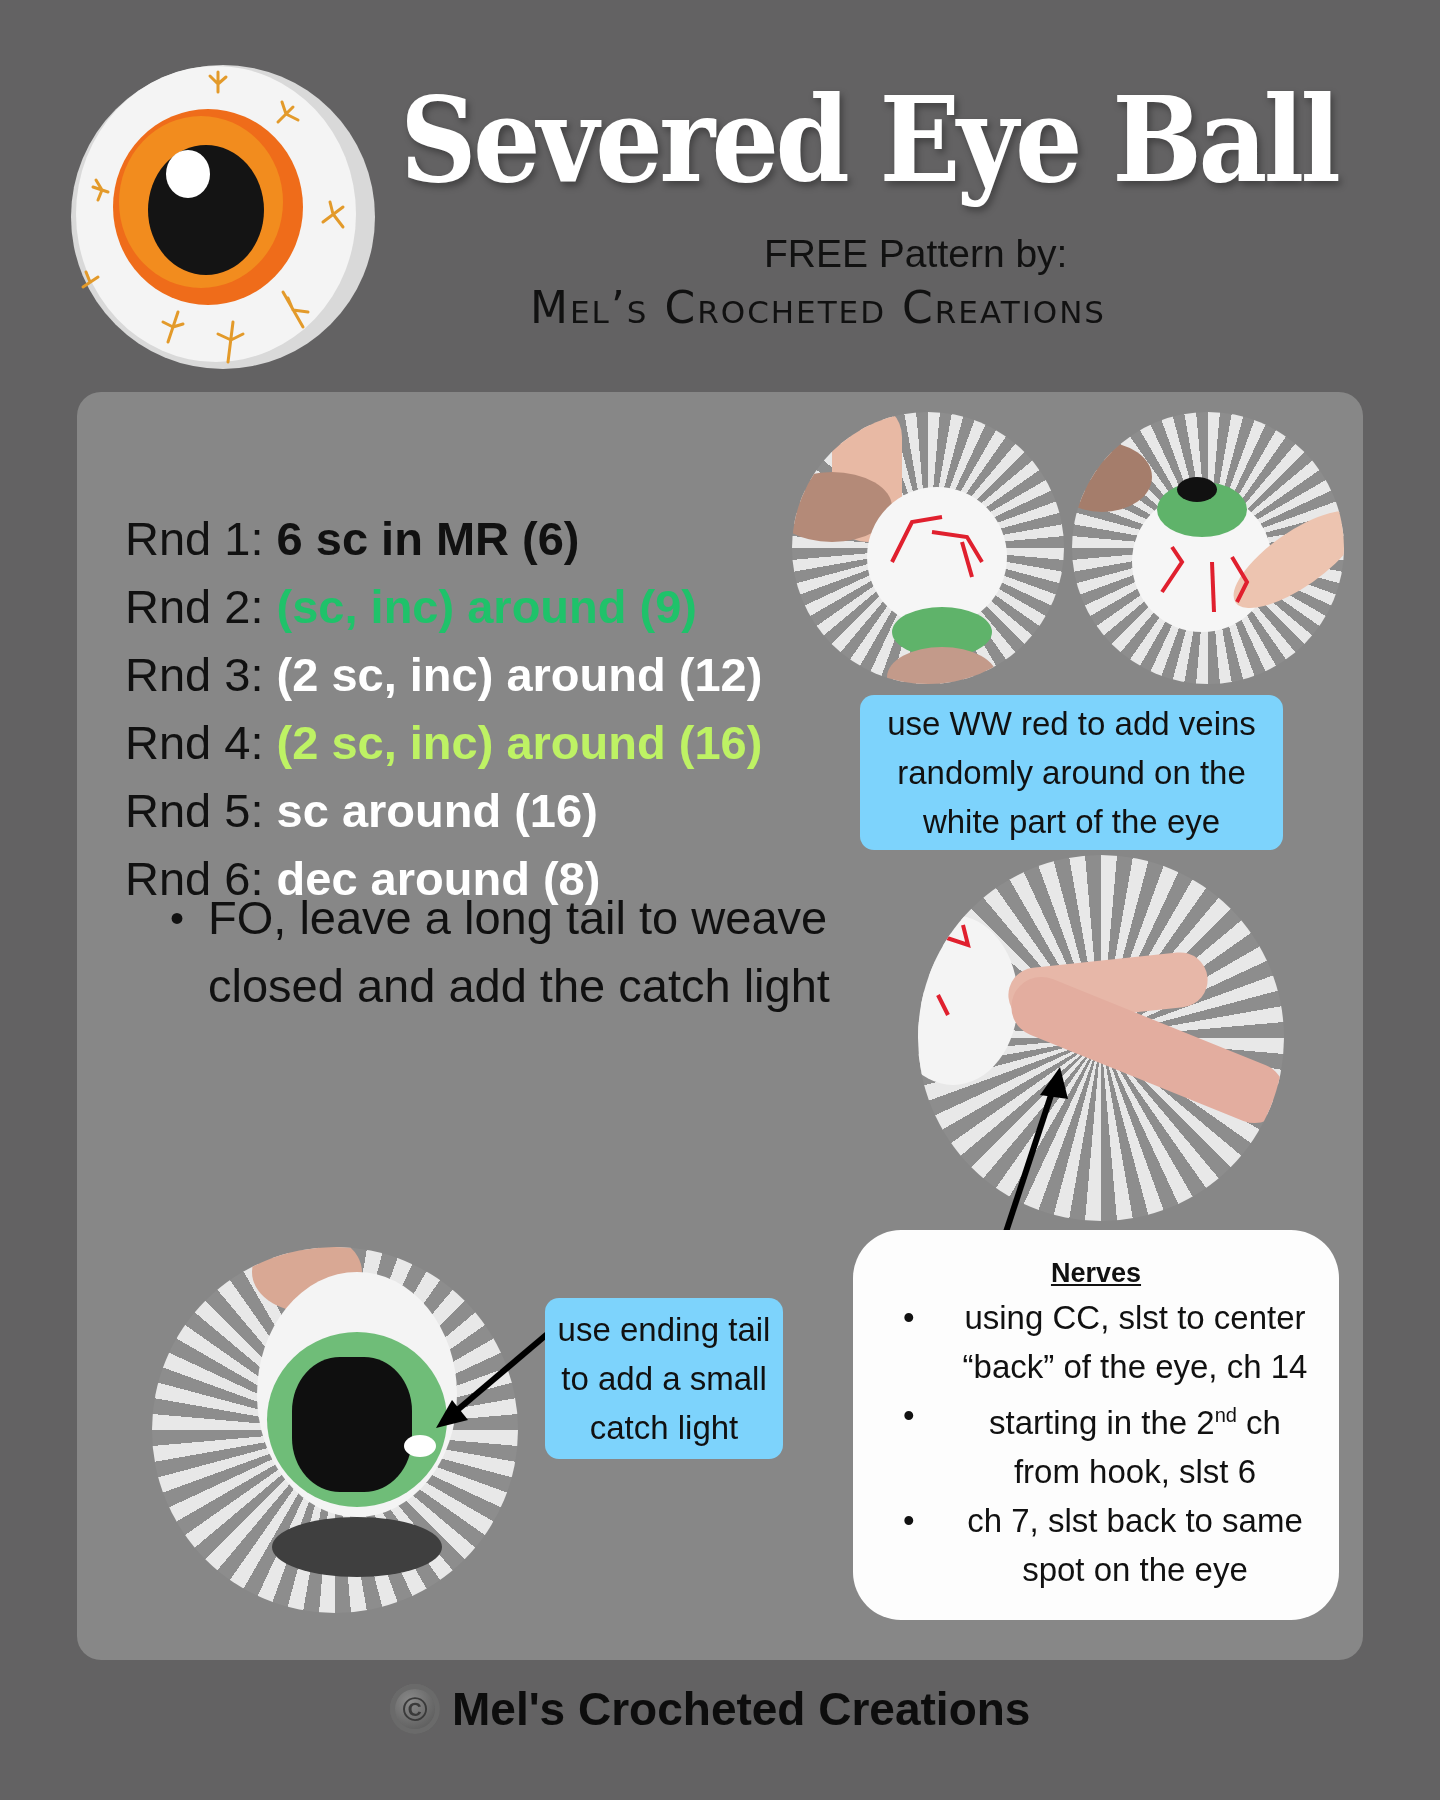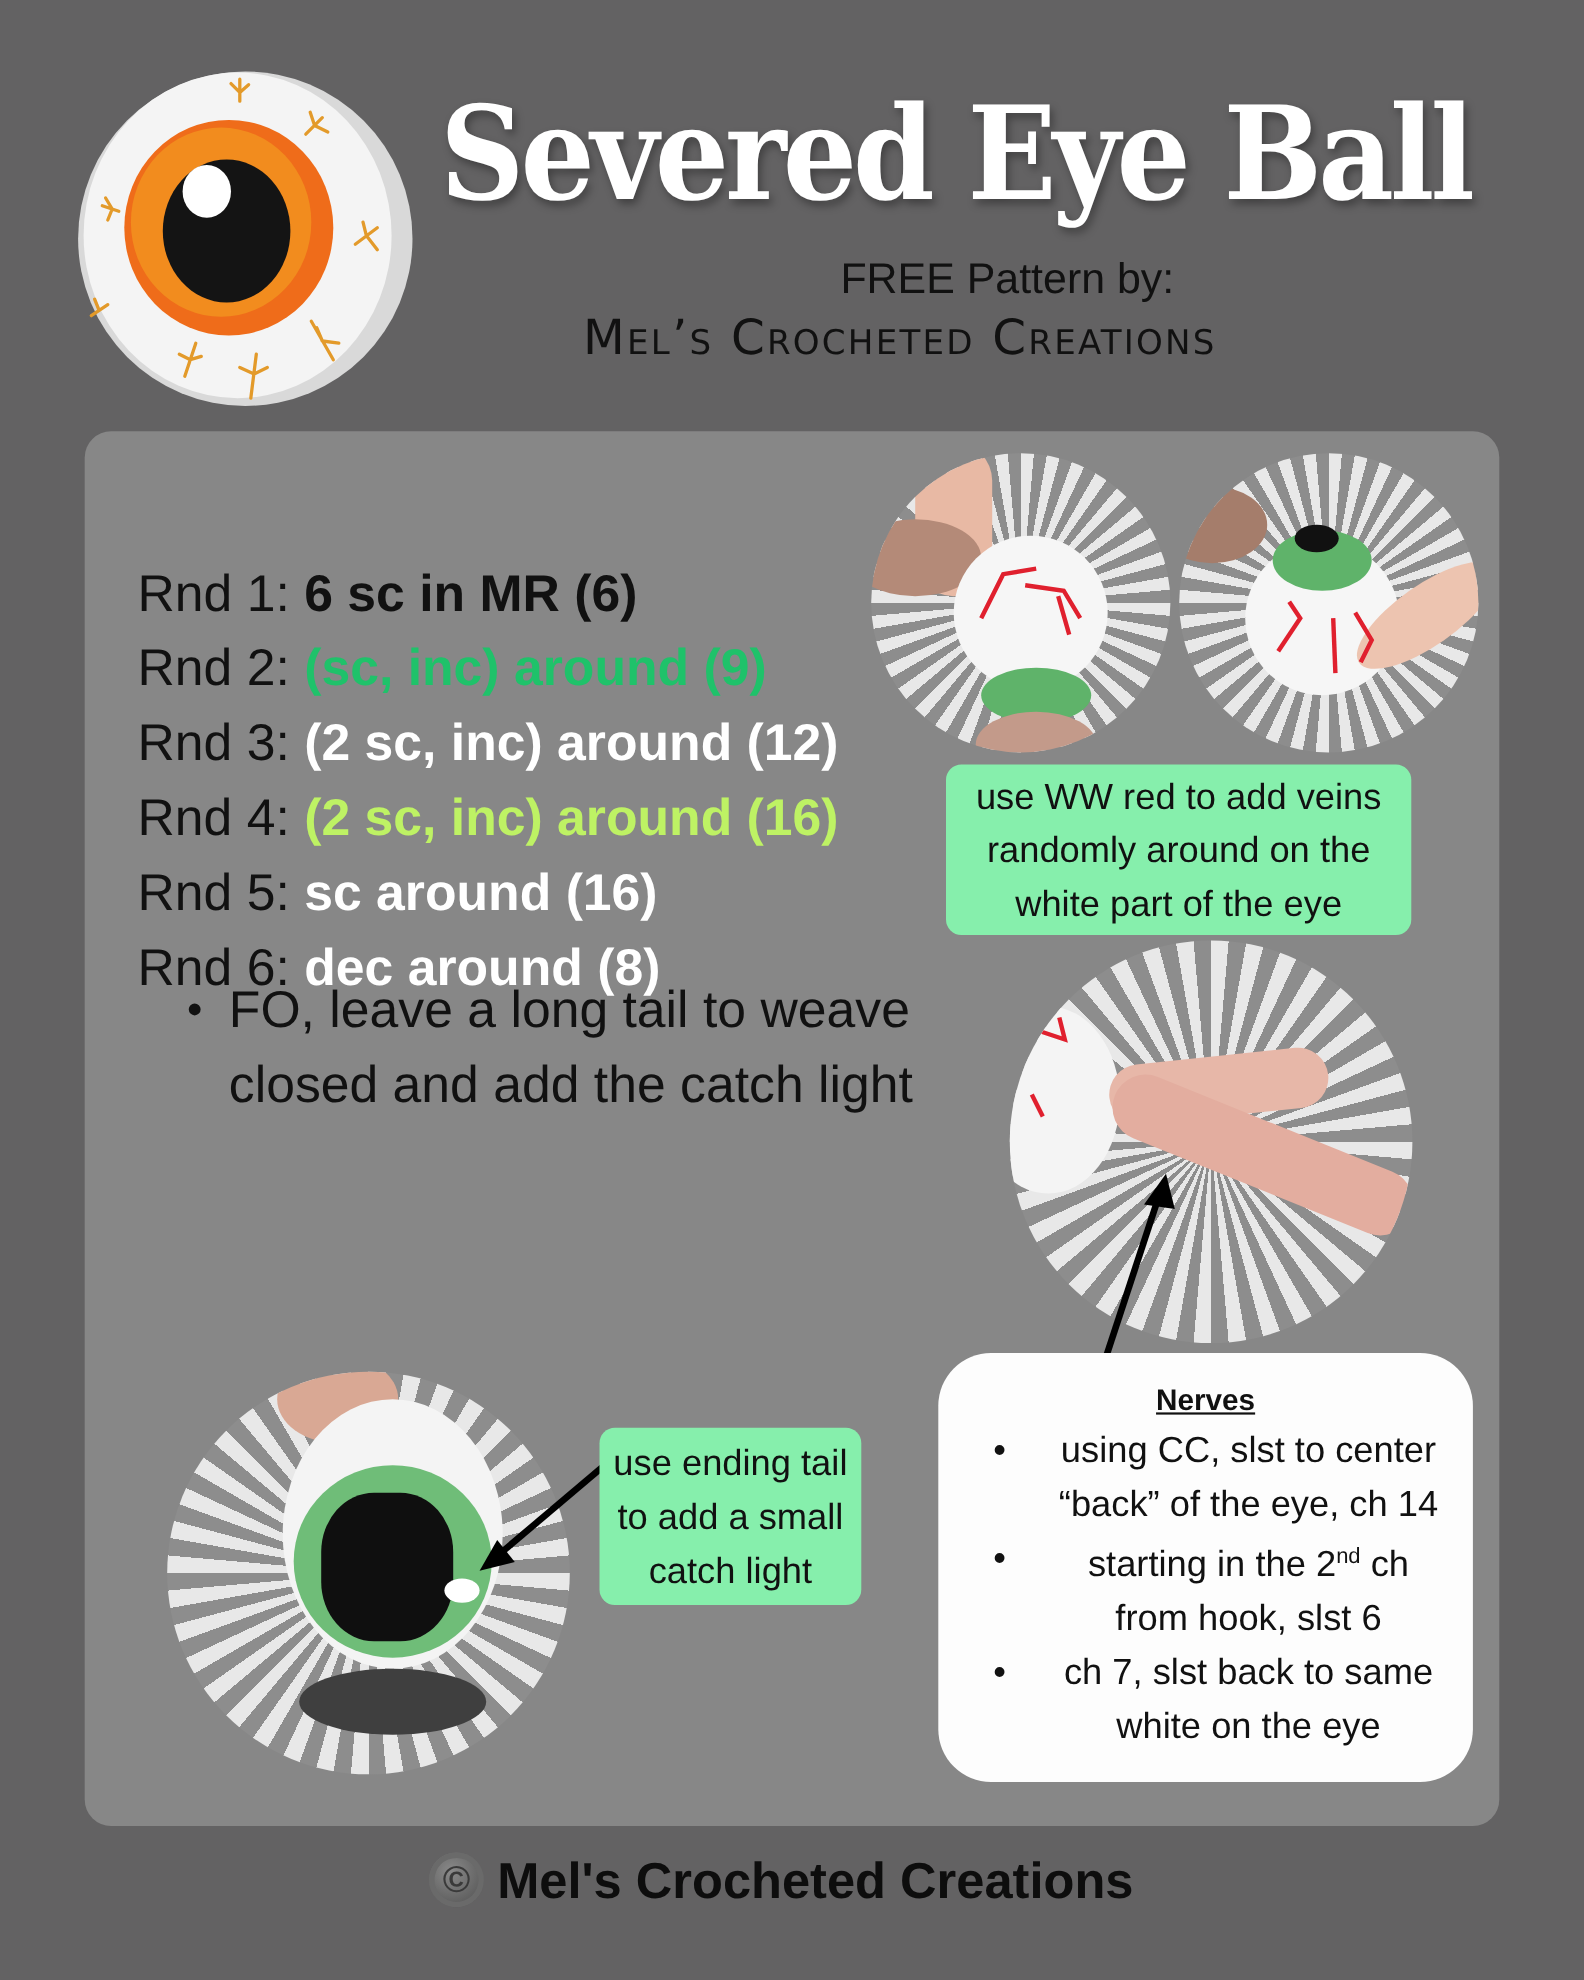--- a/index.html
+++ b/index.html
@@ -15,21 +15,21 @@
   .rnd .lbl { color:#111; }
   .rnd .ins { font-weight:bold; }
   .notes { left:170px; top:884px; width:760px; font-size:47px; line-height:68px; color:#111; margin:0; padding:0; list-style:none; }
   .notes li { position:relative; padding-left:38px; }
   .notes li::before { content:"•"; position:absolute; left:0; top:0; font-size:40px; }
   .photo { border-radius:50%; overflow:hidden;
     background:
       repeating-conic-gradient(from 0deg, #e8e8e8 0deg 5deg, #8d8d8d 5deg 10deg);
   }
   .photo .yarn { position:absolute; border-radius:50%; }
-  .callout { background:#86efac; border-radius:14px; color:#111; text-align:center; font-size:33px; line-height:49px; padding:4px 14px; }
+  .callout { background:#7dd3fc; border-radius:14px; color:#111; text-align:center; font-size:33px; line-height:49px; padding:4px 14px; }
   .nerves { left:853px; top:1230px; width:486px; height:390px; background:#fdfdfd; border-radius:48px; color:#111; }
   .nerves h3 { margin:0; text-align:center; font-size:27px; font-weight:bold; text-decoration:underline; padding-top:28px; }
   .nerves ul { margin:4px 0 0 0; padding:0 0 0 50px; list-style:none; font-size:33px; line-height:49px;text-align:center; }
   .nerves li { position:relative; padding-left:28px; }
   .nerves li::before { content:"•"; position:absolute; left:0; }
   .footer { left:390px; top:1682px; font-size:46px; font-weight:bold; color:#0d0d0d; white-space:nowrap; display:flex; align-items:center; gap:12px; }
   .copy-icon { width:50px; height:50px; border-radius:50%; background:radial-gradient(circle at 40% 35%, #8a8a8a, #4a4a4a); display:flex; align-items:center; justify-content:center; color:#3a3a3a; font-size:34px; font-weight:bold; box-shadow:inset 0 0 0 5px #6a6a6a; }
 </style>
 </head>
 <body>
@@ -124,21 +124,21 @@
 <svg class="abs" style="left:990px; top:1065px" width="90" height="180">
   <line x1="15" y1="170" x2="65" y2="18" stroke="#000" stroke-width="6"></line>
   <polygon points="70,2 50,30 78,34" fill="#000"></polygon>
 </svg>
 
 <div class="abs nerves">
   <h3>Nerves</h3>
   <ul>
     <li><span>using CC, slst to center</span><br><span>“back” of the eye, ch 14</span></li>
     <li><span>starting in the 2</span><sup style="font-size:20px">nd</sup><span> ch</span><br><span>from hook, slst 6</span></li>
-    <li><span>ch 7, slst back to same</span><br><span>white on the eye</span></li>
+    <li><span>ch 7, slst back to same</span><br><span>spot on the eye</span></li>
   </ul>
 </div>
 
 <div class="abs photo" style="left:152px; top:1247px; width:366px; height:366px;">
   <div class="yarn" style="left:100px; top:-15px; width:110px; height:80px; background:#d9a894;"></div>
   <div class="yarn" style="left:105px; top:25px; width:200px; height:245px; background:#f4f4f4;"></div>
   <div class="yarn" style="left:115px; top:85px; width:180px; height:175px; background:#6fbd78;"></div>
   <div class="yarn" style="left:140px; top:110px; width:120px; height:135px; background:#0f0f0f; border-radius:40%;"></div>
   <div class="yarn" style="left:252px; top:188px; width:32px; height:22px; background:#ffffff;"></div>
   <div class="yarn" style="left:120px; top:270px; width:170px; height:60px; background:#3f3f3f;"></div>

